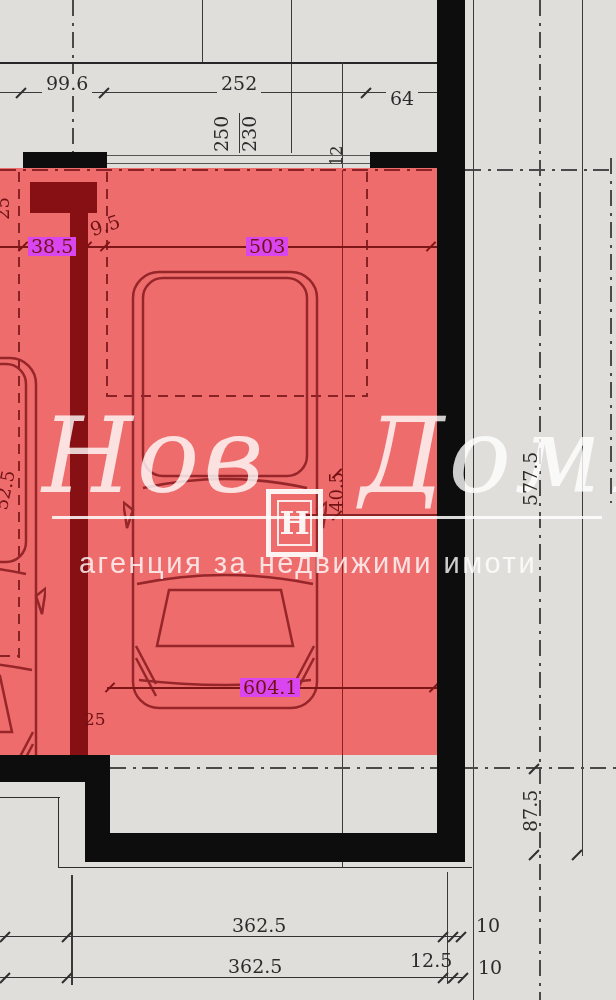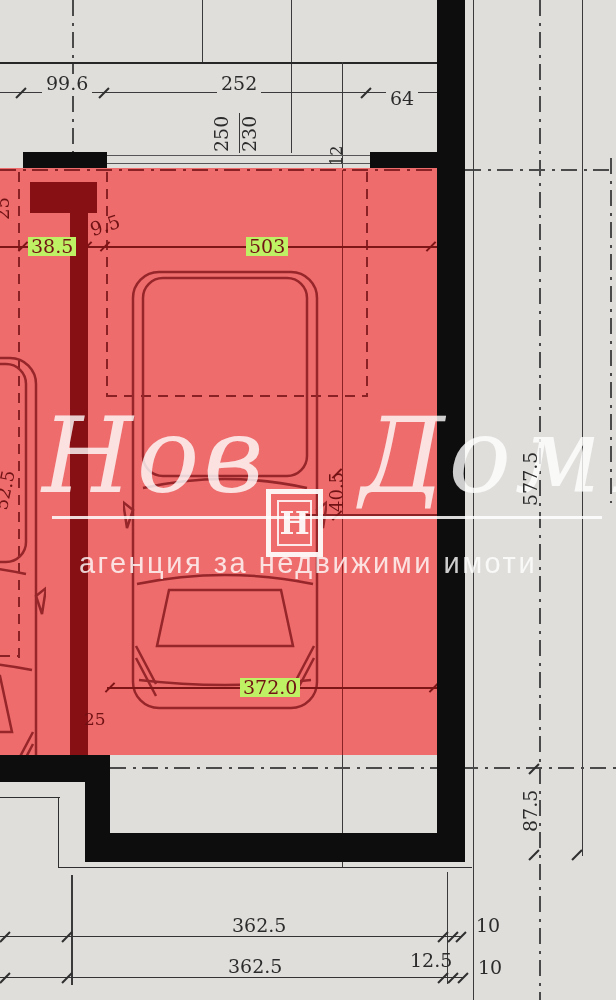--- a/index.html
+++ b/index.html
@@ -17,21 +17,21 @@
   .rdashv{position:absolute;width:2px;background:repeating-linear-gradient(180deg,#8a2124 0 10px,transparent 10px 17px);}
   .rdashh{position:absolute;height:2px;background:repeating-linear-gradient(90deg,#8a2124 0 10px,transparent 10px 17px);}
   .rline{position:absolute;background:#8a2124;}
   .tick{position:absolute;width:2px;height:14px;background:#2f2f2f;transform:rotate(45deg);}
   .rtick{position:absolute;width:2px;height:13px;background:#7e1517;transform:rotate(45deg);}
   .dimtext{position:absolute;font-family:"DejaVu Serif",serif;font-size:19px;color:#2b2b2b;
            white-space:nowrap;line-height:1;z-index:12;}
   .onln{background:#dfdedb;padding:0 4px;}
   .rdim{position:absolute;font-family:"DejaVu Serif",serif;font-size:19px;color:#701114;
         white-space:nowrap;line-height:1;z-index:9;}
-  .onlnred{background:#bef264;padding:0 3px;}
+  .onlnred{background:#d946ef;padding:0 3px;}
   .rot{transform:rotate(-90deg);transform-origin:0 0;}
   .redzone{position:absolute;left:0;top:168px;width:437px;height:587px;background:#ee6c6c;
            overflow:hidden;z-index:5;}
   .car path,.car rect{fill:none;stroke:#96262a;stroke-width:2.5px;}
   .roomtxt{position:absolute;text-align:center;color:#7c1316;font-family:"DejaVu Serif",serif;
            line-height:1;z-index:9;}
   .wm{position:absolute;color:rgba(255,255,255,0.80);z-index:50;white-space:nowrap;}
   .brand{left:42px;top:404px;font-family:"DejaVu Serif",serif;font-style:italic;
          font-size:104px;line-height:104px;letter-spacing:4px;word-spacing:55px;}
   .underline{position:absolute;left:52px;top:516px;width:550px;height:3px;
@@ -149,21 +149,21 @@
     <div class="rtick" style="left:109px;top:513px;"></div>
     <div class="rtick" style="left:433px;top:513px;"></div>
 
     <div class="rline" style="left:306px;top:346px;width:131px;height:2px;"></div>
     <div class="rtick" style="left:336px;top:299px;"></div>
     <div class="rtick" style="left:336px;top:341px;"></div>
 
     <div class="rdim onlnred" style="left:28px;top:69px;">38.5</div>
     <div class="rdim" style="left:90px;top:48px;transform:rotate(-18deg);">9.5</div>
     <div class="rdim onlnred" style="left:246px;top:69px;">503</div>
-    <div class="rdim onlnred" style="left:240px;top:510px;">372.0</div>
+    <div class="rdim onlnred" style="left:240px;top:510px;">604.1</div>
     <div class="rdim" style="left:84px;top:543px;font-size:17px;">25</div>
     <div class="rdim rot" style="left:-6px;top:52px;font-size:18px;">25</div>
     <div class="rdim" style="left:-8px;top:340px;font-size:18px;transform:rotate(-78deg);transform-origin:0 0;">52.5</div>
     <div class="rdim rot" style="left:328px;top:344px;font-size:18px;">40.5</div>
 
     <div class="rwall" style="left:30px;top:14px;width:67px;height:31px;"></div>
     <div class="rwall" style="left:70px;top:14px;width:18px;height:573px;"></div>
 
   </div>
 

